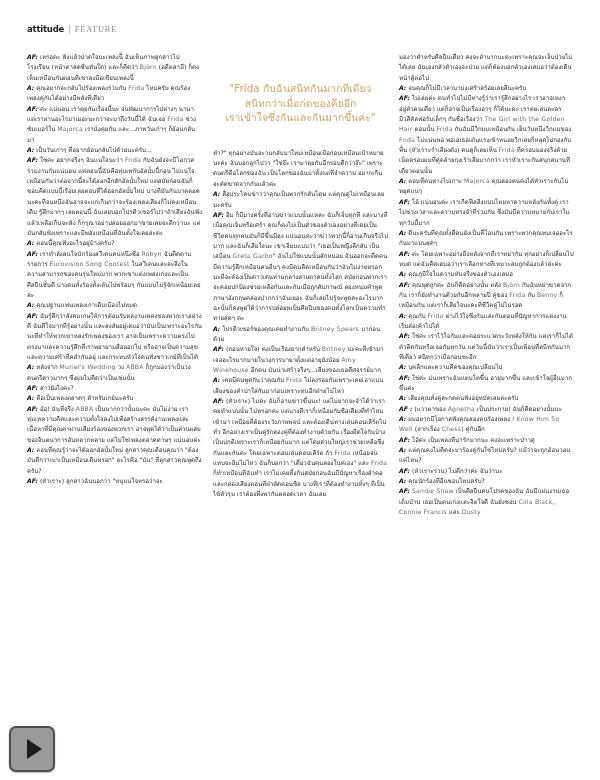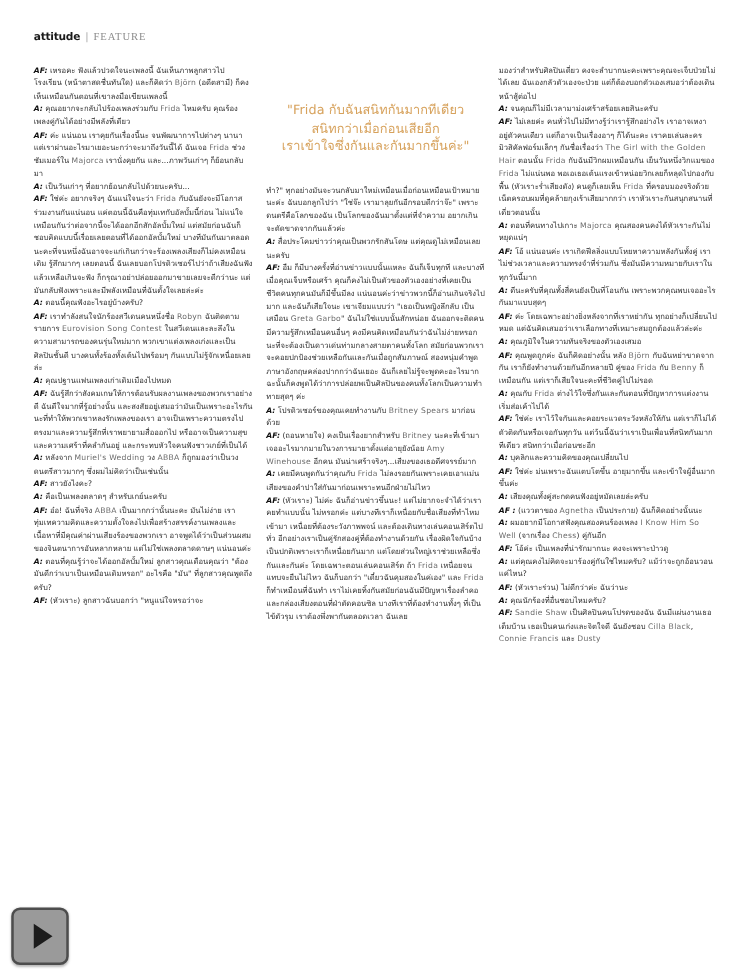--- a/index.html
+++ b/index.html
@@ -138,21 +138,21 @@
           <p><span class="spk">A:</span> คือเป็นเพลงตลาดๆ สำหรับเกย์นะครับ</p>
           <p><span class="spk">AF:</span> อ๋อ! ฉันที่จริง <span class="lat">ABBA</span> เป็นมากกว่านั้นนะคะ มันไม่ง่าย เราทุ่มเทความคิดและความตั้งใจลงไปเพื่อสร้างสรรค์งานเพลงและเนื้อหาที่มีคุณค่าผ่านเสียงร้องของพวกเรา อาจพูดได้ว่าเป็นส่วนผสมของจินตนาการอันหลากหลาย แต่ไม่ใช่เพลงตลาดดาษๆ แน่นอนค่ะ</p>
           <p><span class="spk">A:</span> ตอนที่คุณรู้ว่าจะได้ออกอัลบั้มใหม่ ลูกสาวคุณเดือนคุณว่า "ต้องมันดีกว่าเบาเป็นเหมือนเดิมหรอก" อะไรคือ "มัน" ที่ลูกสาวคุณพูดถึงครับ?</p>
           <p><span class="spk">AF:</span> (หัวเราะ) ลูกสาวฉันบอกว่า "หนูแน่ใจหรอว่าจะ</p>
         </div>
     </div>
 
     <div class="col">
       <div class="pullquote">
         <span class="pq-line">"Frida กับฉันสนิทกันมากทีเดียว</span>
-        <span class="pq-line">สนิทกว่าเมื่อก่อนเสียอีก</span>
+        <span class="pq-line">สนิทกว่าเมื่อก่ดของคียอีก</span>
         <span class="pq-line">เราเข้าใจซึ่งกันและกันมากขึ้นค่ะ"</span>
       </div>
       <div class="col-flow">
           <p>ทำ?" ทุกอย่างมันจะวนกลับมาใหม่เหมือนเมื่อก่อนเหมือนเป้าหมายนะค่ะ ฉันบอกลูกไปว่า "ใช่จ๊ะ เรามาลุยกันอีกรอบดีกว่าจ๊ะ" เพราะดนตรีคือโลกของฉัน เป็นโลกของฉันมาตั้งแต่ที่จำความ อยากเกินจะตัดขาดจากกันแล้วค่ะ</p>
           <p><span class="spk">A:</span> สื่อประโคมข่าวว่าคุณเป็นพวกรักสันโดษ แต่คุณดูไม่เหมือนเลยนะครับ</p>
           <p><span class="spk">AF:</span> อืม ก็มีบางครั้งที่อ่านข่าวแบบนั้นแหละ ฉันก็เจ็บทุกที และบางทีเมื่อคุณเจ็บหรือเศร้า คุณก็คงไม่เป็นตัวของตัวเองอย่างที่เคยเป็น ชีวิตคนทุกคนมันก็มีขึ้นมีลง แน่นอนค่ะว่าข่าวพวกนี้ก็อ่านเกินจริงไปมาก และฉันก็เสียใจนะ เขาเจียมแบบว่า "เธอเป็นหญิงลึกลับ เป็นเสมือน <span class="lat">Greta Garbo</span>" ฉันไม่ใช่แบบนั้นสักหน่อย ฉันออกจะติดคน มีความรู้สึกเหมือนคนอื่นๆ คงมีคนคิดเหมือนกันว่าฉันไม่ง่ายหรอกนะที่จะต้องเป็นดาวเด่นท่ามกลางสายตาคนทั้งโลก สมัยก่อนพวกเราจะคอยปกป้องช่วยเหลือกันและกันเมื่อถูกสัมภาษณ์ สองหนุ่มคำพูดภาษาอังกฤษคล่องปากกว่าฉันเยอะ ฉันก็เลยไม่รู้จะพูดคะอะไรมาก ฉะนั้นก็คงพูดได้ว่าการปล่อยพเป็นศิลปินของคนทั้งโลกเป็นความทำทายสุดๆ ค่ะ</p>
           <p><span class="spk">A:</span> โปรดิวเซอร์ของคุณเคยทำงานกับ <span class="lat">Britney Spears</span> มาก่อนด้วย</p>
           <p><span class="spk">AF:</span> (ถอนหายใจ) คงเป็นเรื่องยากสำหรับ <span class="lat">Britney</span> นะคะที่เข้ามาเจออะไรมากมายในวงการมายาตั้งแต่อายุยังน้อย <span class="lat">Amy Winehouse</span> อีกคน มันน่าเศร้าจริงๆ...เสียงของเธอดีศจรรย์มาก</p>
           <p><span class="spk">A:</span> เคยมีคนพูดกันว่าคุณกับ <span class="lat">Frida</span> ไม่ลงรอยกันเพราะเคยเอาแม่นเสียงของคำปาใส่กันมาก่อนเพราะทนอีกฝ่ายไม่ไหว</p>
           <p><span class="spk">AF:</span> (หัวเราะ) ไม่ค่ะ ฉันก็อ่านข่าวขึ้นนะ! แต่ไม่ยากจะจำได้ว่าเราคยทำแบบนั้น ไม่หรอกค่ะ แต่บางทีเราก็เหนื่อยกับชื่อเสียงที่ทำไหมเข้ามา เหนื่อยที่ต้องระวังภาพพจน์ และต้องเดินทางเล่นคอนเสิร์ตไปทั่ว อีกอย่างเราเป็นคู่รักสองคู่ที่ต้องทำงานด้วยกัน เรื่องผิดใจกันบ้างเป็นปกติเพราะเราก็เหนื่อยกันมาก แต่โดยส่วนใหญ่เราช่วยเหลือซึ่งกันและกันค่ะ โดยเฉพาะตอนเล่นคอนเสิร์ต ถ้า <span class="lat">Frida</span> เหนื่อยจนแทบจะยืนไม่ไหว ฉันก็บอกว่า "เดี๋ยวฉันคุมสองในค่เอง" และ <span class="lat">Frida</span> ก็ทำเหมือนที่ฉันทำ เราไม่เคยทิ้งกันสมัยก่อนฉันมีปัญหาเรื่องลำคอและกล่องเสียงตอนที่ฝ่าตัดคอนซิล บางทีเราที่ต้องทำงานทั้งๆ ที่เป็นไข้ตัวรุม เราต้องพึ่งพากันตลอดเวลา ฉันเลย</p>

